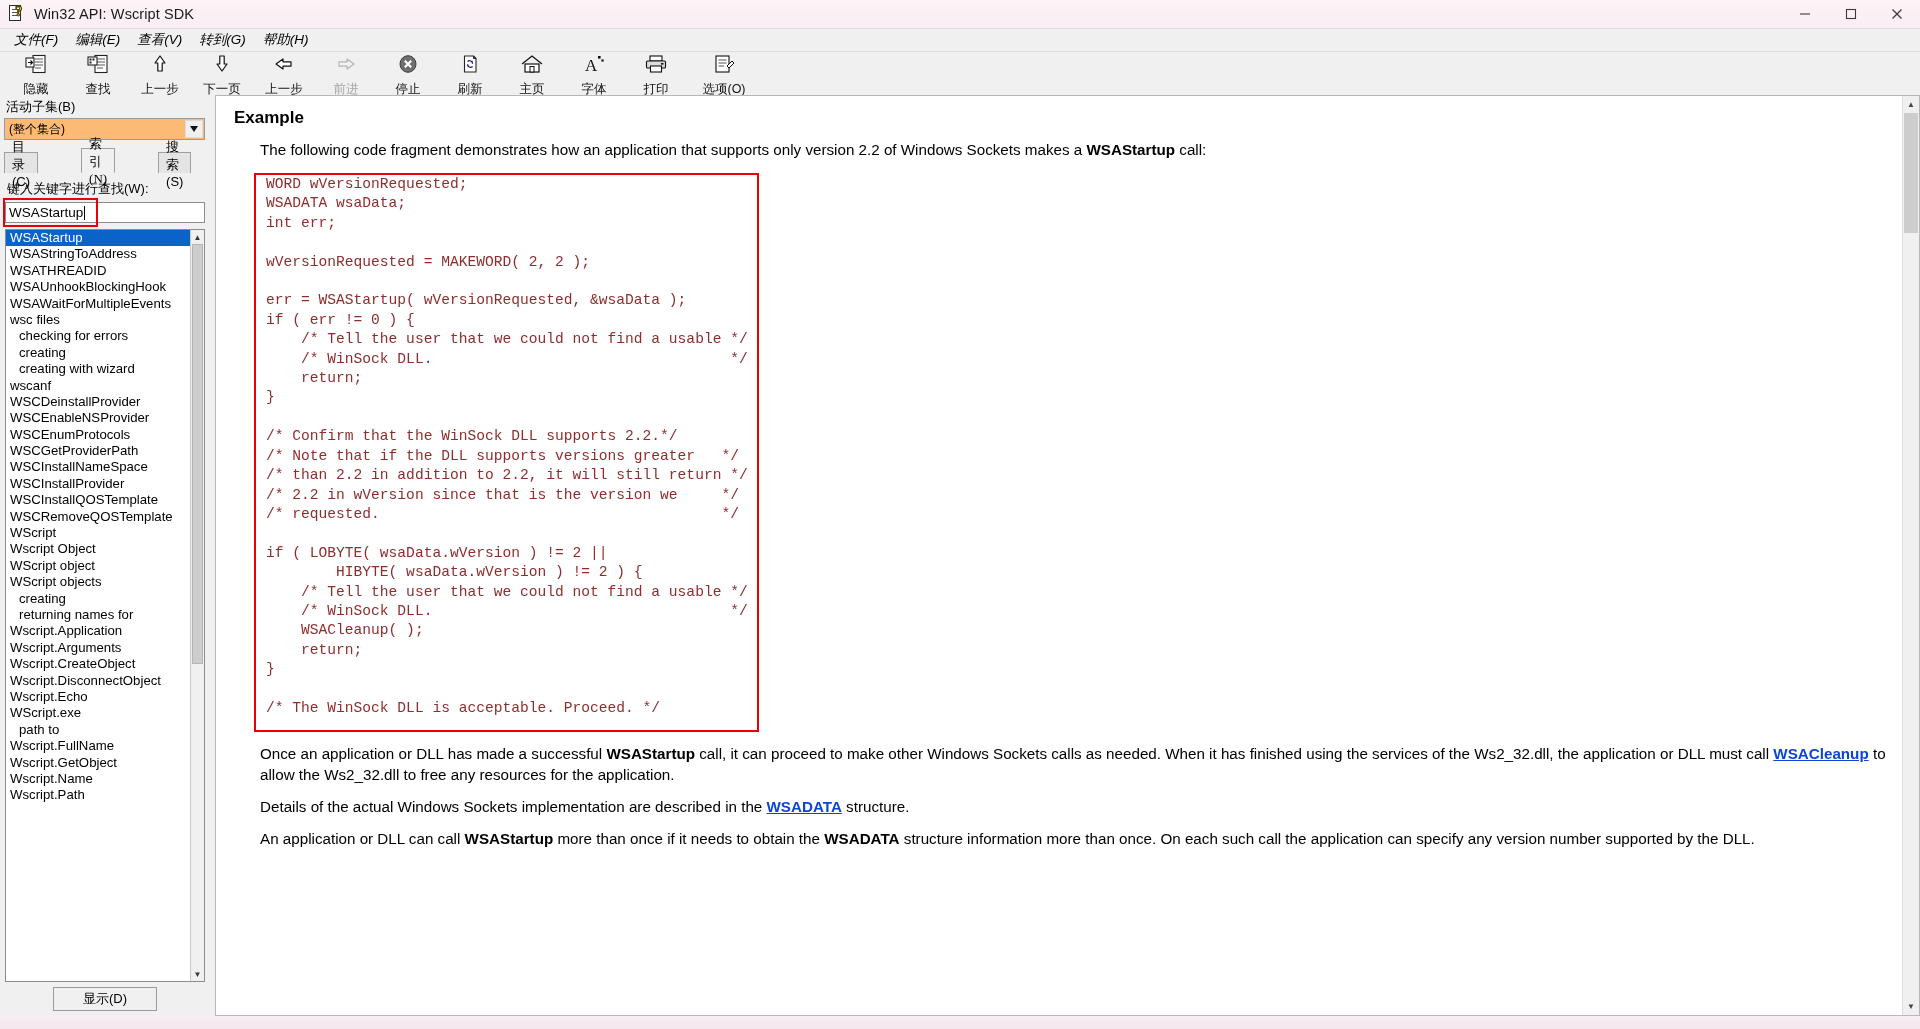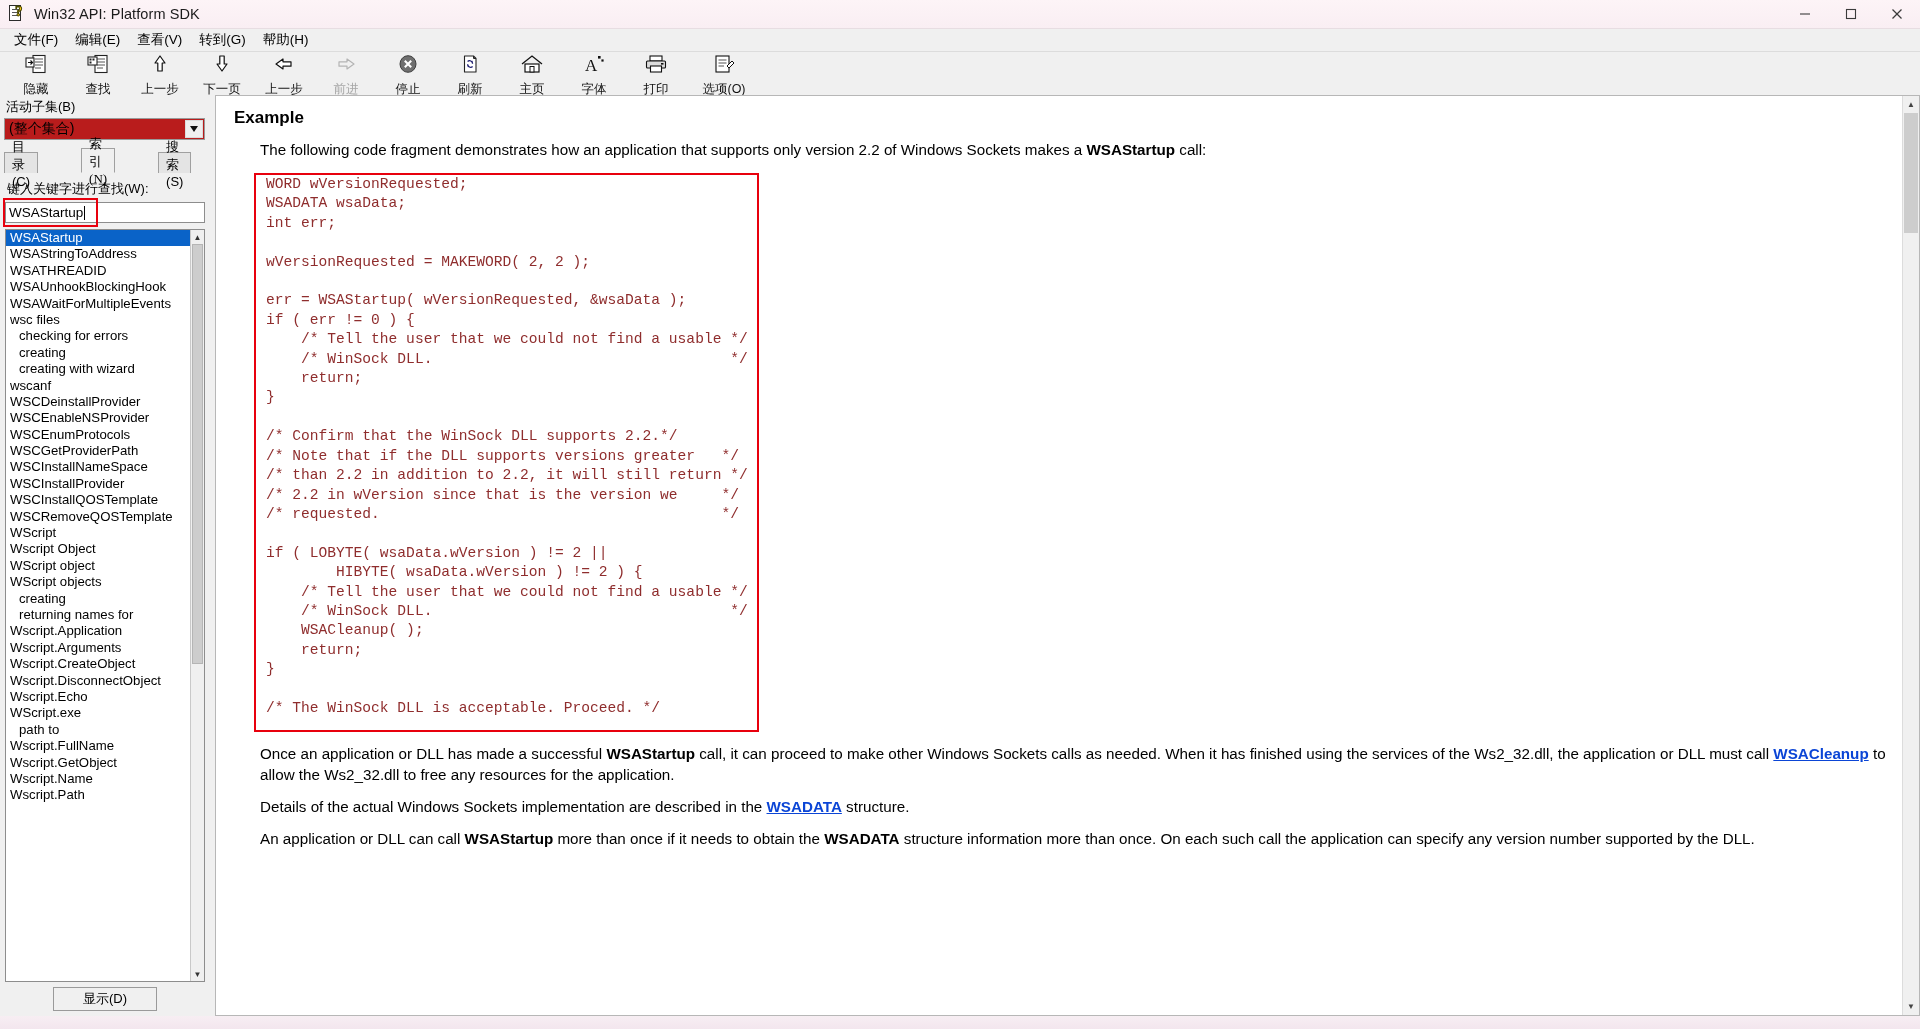--- a/index.html
+++ b/index.html
@@ -53,21 +53,21 @@
     color:#3b3b3b;
   }
   .win-btn svg { display:block; }
 
   
   .menubar {
     height: 22px; flex: 0 0 22px;
     background: #f0f0f0;
     display: flex; align-items: center;
     padding-left: 6px;
-    font-size: 13.5px; color: #000;
+    font-size: 13.5px; color: #000; font-style: italic;
   }
   .menu-item { padding: 2px 9px 2px 8px; white-space: nowrap; }
 
   
   .toolbar {
     height: 44px; flex: 0 0 44px;
     background: #f0f0f0;
     border-top: 1px solid #dcdcdc;
     display: flex; align-items: flex-start;
     padding-left: 5px;
@@ -89,23 +89,23 @@
   .leftpane {
     width: 210px; flex: 0 0 210px;
     background: #f0f0f0;
     display: flex; flex-direction: column;
     position: relative;
     padding: 0 3px 0 3px;
   }
   .subset-label { font-size: 13px; color:#000; margin: 3px 0 2px 3px; }
   .subset-combo {
     height: 22px; margin: 0 2px 0 1px;
-    background: #b91c1c; border: 1px solid #9a9a9a;
+    background: #fdba74; border: 1px solid #9a9a9a;
     display: flex; align-items: center; position: relative;
-    font-size: 14px; color: #000;
+    font-size: 12px; color: #000;
   }
   .subset-combo .val { padding-left: 4px; }
   .combo-arrow {
     position: absolute; right: 1px; top: 1px; width: 18px; height: 18px;
     background: #f0f0f0; border: 1px solid #dcdcdc;
     display:flex; align-items:center; justify-content:center;
   }
   .tabs {
     display: flex; align-items: flex-end; height: 25px;
     margin: 8px 0 0 1px; position: relative; gap: 44px;
@@ -227,21 +227,21 @@
 </head>
 <body>
 
 <div id="app">
 
   <div class="titlebar">
     <div class="title-icon">
       <div class="page"></div>
       <div class="qm">?</div>
     </div>
-    <div class="title-text">Win32 API: Platform SDK</div>
+    <div class="title-text">Win32 API: Wscript SDK</div>
     <div class="win-controls">
       <div class="win-btn">
         <svg width="12" height="12" viewBox="0 0 12 12">
             <line x1="1" y1="6" x2="11" y2="6" stroke="#3b3b3b" stroke-width="1.1"></line>
           </svg>
       </div>
       <div class="win-btn">
         <svg width="12" height="12" viewBox="0 0 12 12">
             <rect x="1.5" y="1.5" width="9" height="9" fill="none" stroke="#3b3b3b" stroke-width="1.1"></rect>
           </svg>

